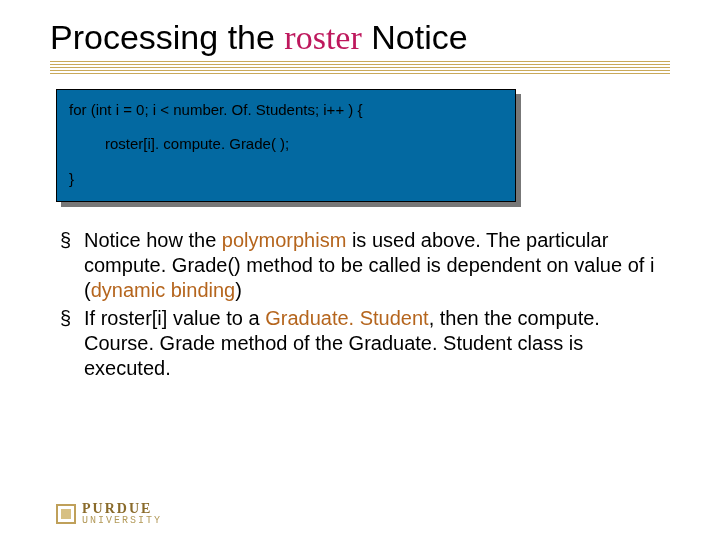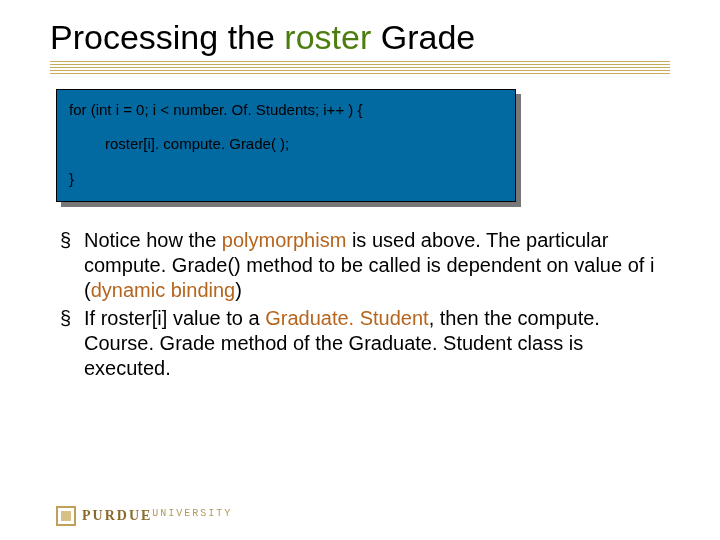--- a/index.html
+++ b/index.html
@@ -13,21 +13,21 @@
   }
   .slide {
     padding: 18px 50px 0 50px;
   }
   .title {
     font-size: 34px;
     font-weight: 400;
     color: #000;
     margin-bottom: 4px;
   }
-  .title .accent { color: #4d7c0f; }
+  .title .accent { color: #be185d; font-family: Liberation Serif, serif; }
   .rule-band {
     height: 14px;
     width: 100%;
     background: repeating-linear-gradient(
       to bottom,
       #c9a95a 0px, #c9a95a 1px,
       transparent 1px, transparent 3px
     );
     margin-bottom: 14px;
   }
@@ -92,31 +92,31 @@
     display: inline-block;
     position: relative;
   }
   .logo-seal::before {
     content: "";
     position: absolute;
     top: 3px; left: 3px;
     width: 10px; height: 10px;
     background: #d7c083;
   }
-  .logo-text { display: flex; flex-direction: row; line-height: 1; }
+  .logo-text { display: flex; flex-direction: column; line-height: 1; }
   .logo-main { font-weight: bold; }
   .logo-sub { font-size: 10px; letter-spacing: 2px; color: #b39a5a; font-family: Liberation Mono, monospace; }
 </style>
 </head>
 <body>
 
 <div class="slide">
 
   <h1 class="title">
-    <span>Processing the </span><span class="accent">roster</span><span> Grade</span>
+    <span>Processing the </span><span class="accent">roster</span><span> Notice</span>
   </h1>
 
   <div class="rule-band"></div>
 
   <div class="code-box">
     <div class="code-shadow"></div>
     <div class="code-inner">
       <span class="code-line">for (int i = 0; i &lt; number. Of. Students; i++ ) {</span>
       <span class="code-indent">roster[i]. compute. Grade( );</span>
       <span class="code-line">}</span>

